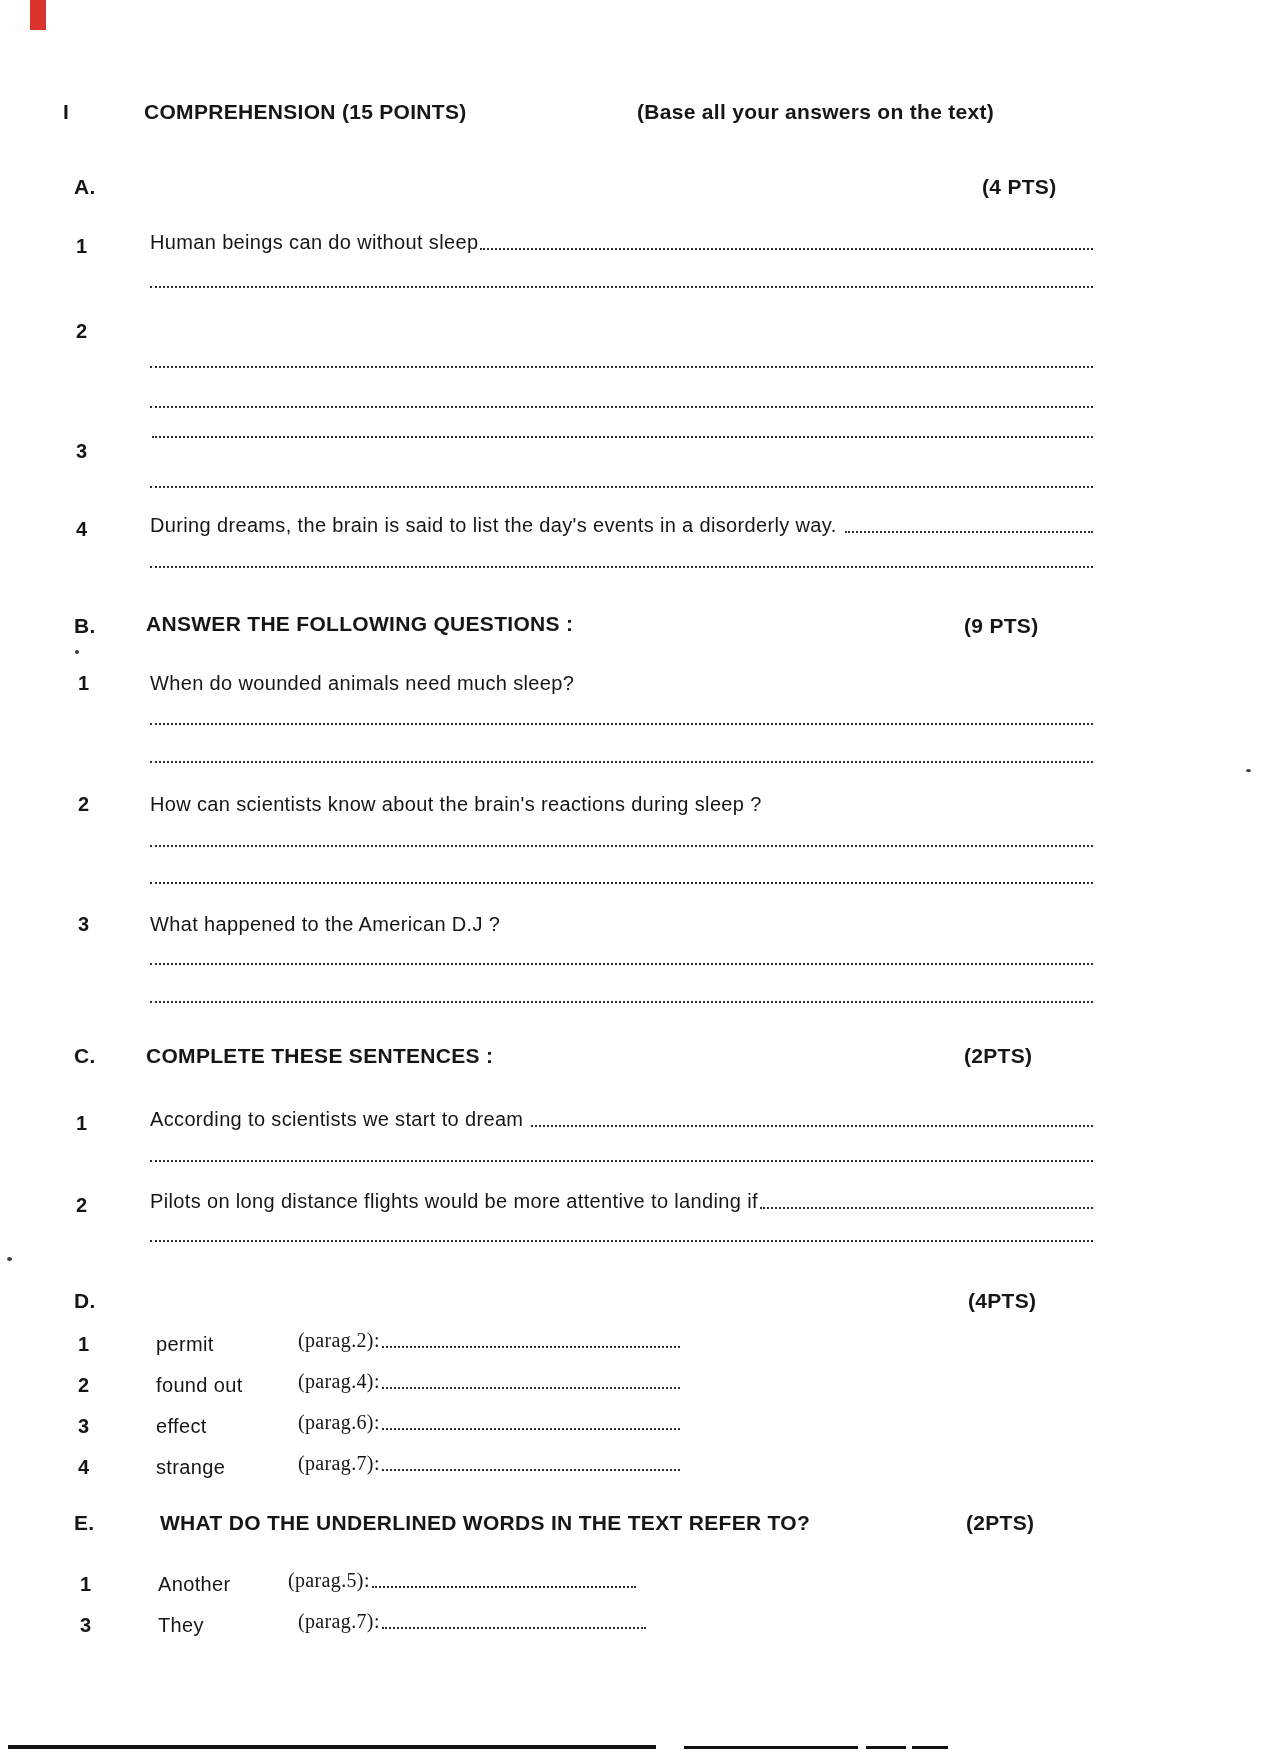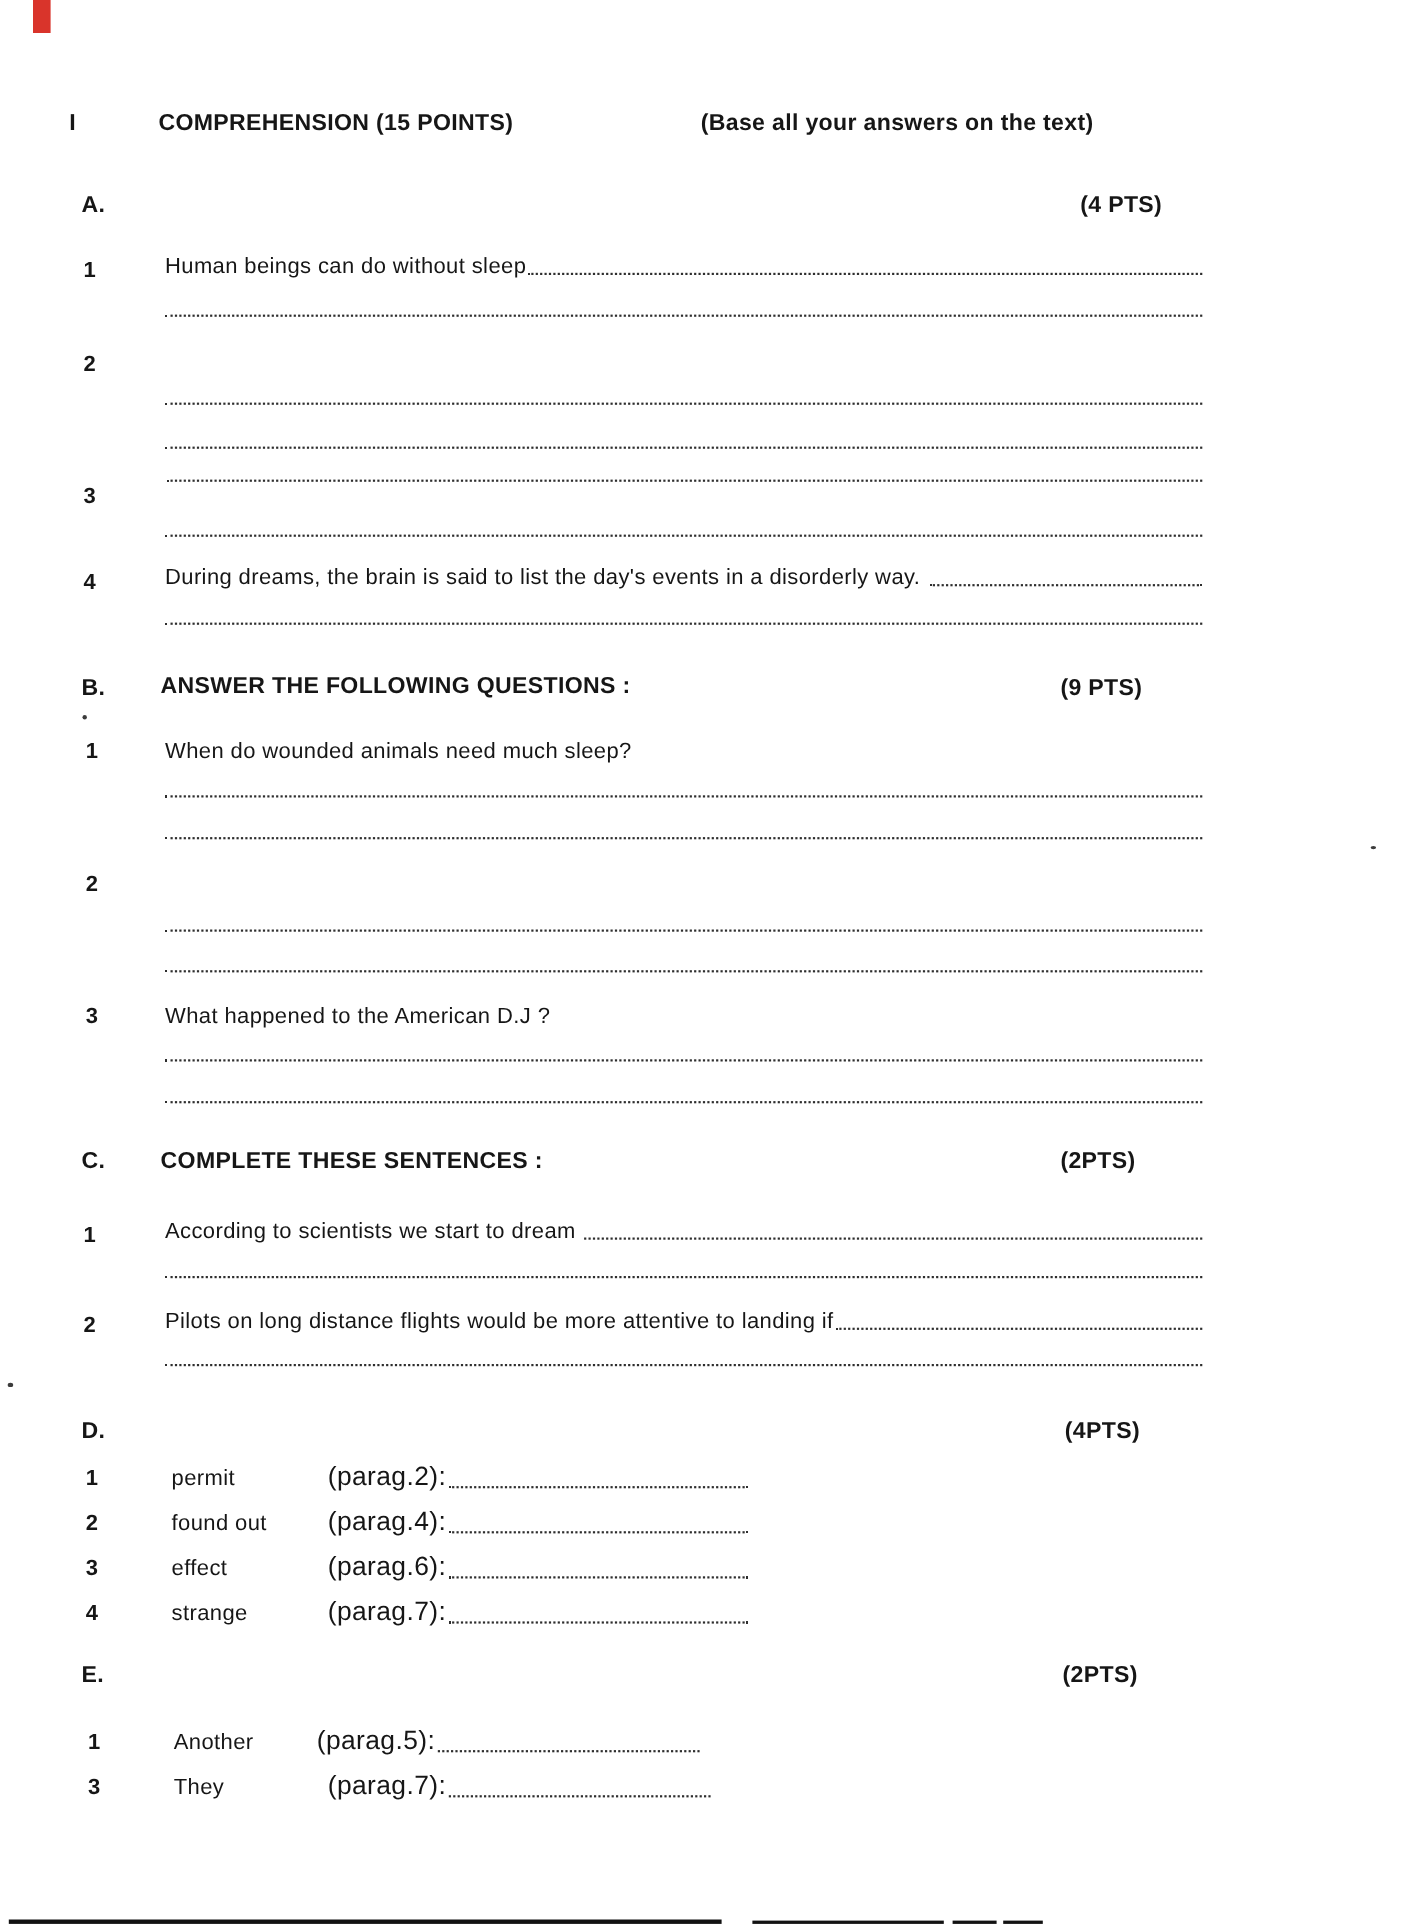--- a/index.html
+++ b/index.html
@@ -9,21 +9,21 @@
   }
   .t{position:absolute;white-space:pre;}
   .b{font-weight:700;font-size:21px;letter-spacing:0.3px;}
   .r{font-size:20px;letter-spacing:0.35px;}
   .num{position:absolute;font-weight:700;font-size:20px;}
   .leader-row{position:absolute;display:flex;align-items:flex-end;}
   .leader-row .txt{font-size:20px;letter-spacing:0.35px;white-space:pre;}
   .leader{flex:1 1 auto;height:0;border-bottom:2.5px dotted #2e2e2e;margin:0 0 4px 2px;}
   .dotline{position:absolute;height:0;border-top:2.5px dotted #2e2e2e;}
   .ref-row{position:absolute;display:flex;align-items:flex-end;}
-  .ref-row .txt{font-size:24px;letter-spacing:0.35px;white-space:pre;}
+  .ref-row .txt{font-size:20px;letter-spacing:0.35px;white-space:pre;font-family:Liberation Serif, serif;}
   .redmark{position:absolute;left:30px;top:0;width:16px;height:30px;background:#d9342b;}
   .seg{position:absolute;background:#121212;}
   .speck{position:absolute;background:#3c3c3c;border-radius:50%;}
 </style>
 </head>
 <body>
 
 <div class="page">
 
   <div class="redmark"></div>
@@ -63,20 +63,21 @@
   <span class="t b" style="left:146px;top:612px">ANSWER THE FOLLOWING QUESTIONS :</span>
   <span class="t b" style="left:964px;top:614px">(9 PTS)</span>
   <div class="speck" style="left:75px;top:650px;width:4px;height:4px"></div>
 
   <span class="num" style="left:78px;top:672px">1</span>
   <span class="t r" style="left:150px;top:672px">When do wounded animals need much sleep?</span>
   <div class="dotline" style="left:150px;top:723px;width:943px"></div>
   <div class="dotline" style="left:150px;top:761px;width:943px"></div>
 
   <span class="num" style="left:78px;top:793px">2</span>
+  <span class="t r" style="left:150px;top:793px">How can scientists know about the brain's reactions during sleep ?</span>
   <div class="dotline" style="left:150px;top:845px;width:943px"></div>
   <div class="dotline" style="left:150px;top:882px;width:943px"></div>
 
   <span class="num" style="left:78px;top:913px">3</span>
   <span class="t r" style="left:150px;top:913px">What happened to the American D.J ?</span>
   <div class="dotline" style="left:150px;top:963px;width:943px"></div>
   <div class="dotline" style="left:150px;top:1001px;width:943px"></div>
 
   <span class="t b" style="left:74px;top:1044px">C.</span>
   <span class="t b" style="left:146px;top:1044px">COMPLETE THESE SENTENCES :</span>
@@ -124,20 +125,21 @@
   </div>
 
   <span class="num" style="left:78px;top:1456px">4</span>
   <span class="t r" style="left:156px;top:1456px">strange</span>
   <div class="ref-row" style="left:298px;top:1452px;width:382px">
     <span class="txt">(parag.7):</span>
     <span class="leader"></span>
   </div>
 
   <span class="t b" style="left:74px;top:1511px">E.</span>
+  <span class="t b" style="left:160px;top:1511px">WHAT DO THE UNDERLINED WORDS IN THE TEXT REFER TO?</span>
   <span class="t b" style="left:966px;top:1511px">(2PTS)</span>
 
   <span class="num" style="left:80px;top:1573px">1</span>
   <span class="t r" style="left:158px;top:1573px">Another</span>
   <div class="ref-row" style="left:288px;top:1569px;width:348px">
     <span class="txt">(parag.5):</span>
     <span class="leader"></span>
   </div>
 
   <span class="num" style="left:80px;top:1614px">3</span>

